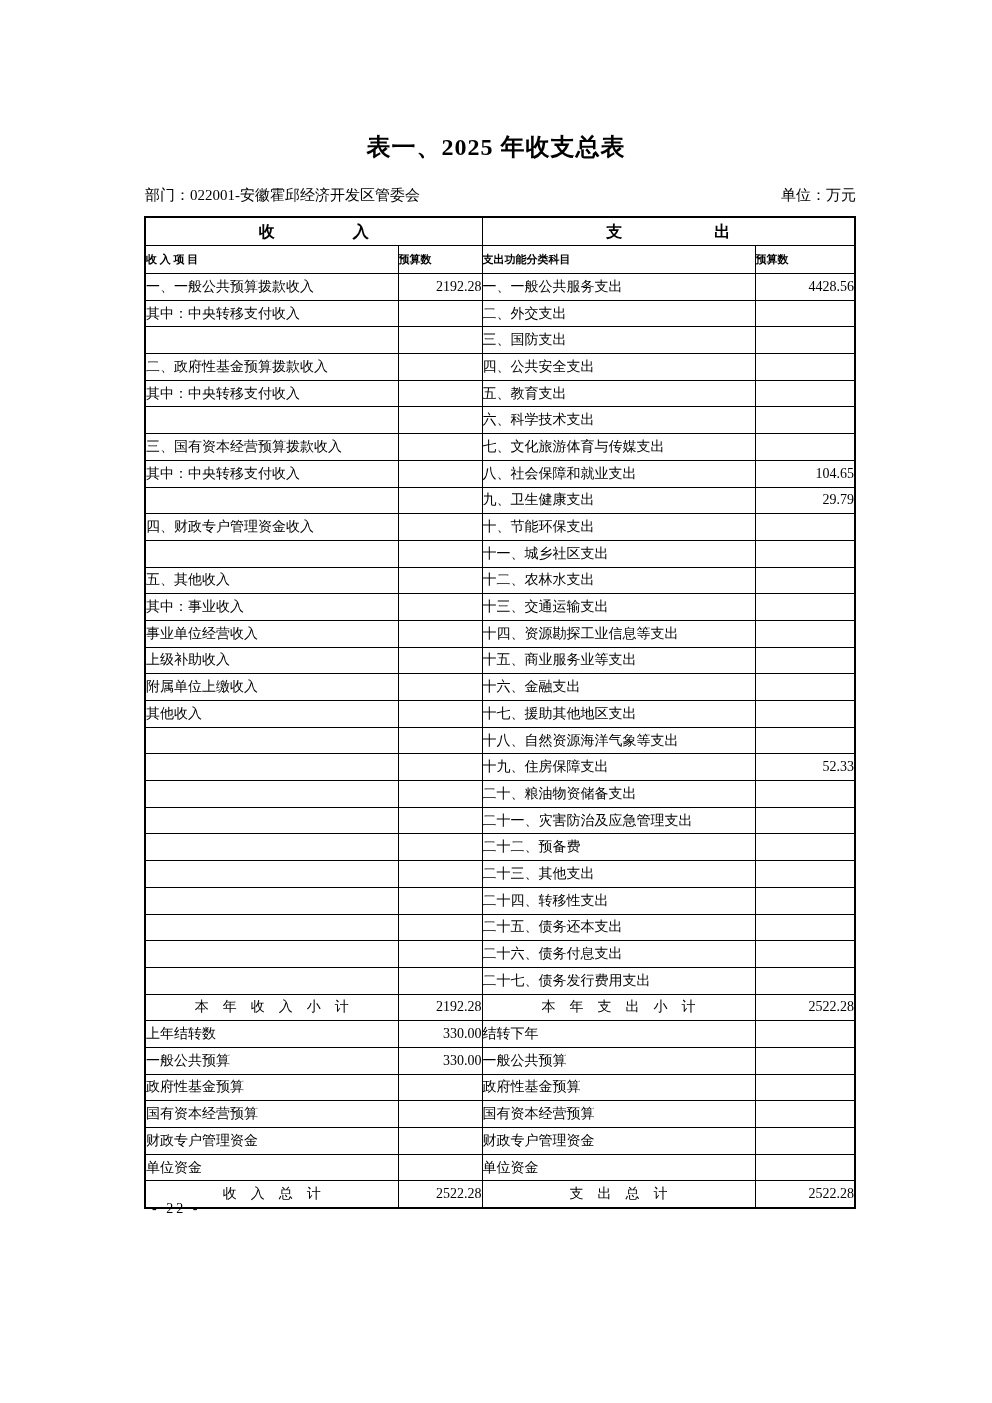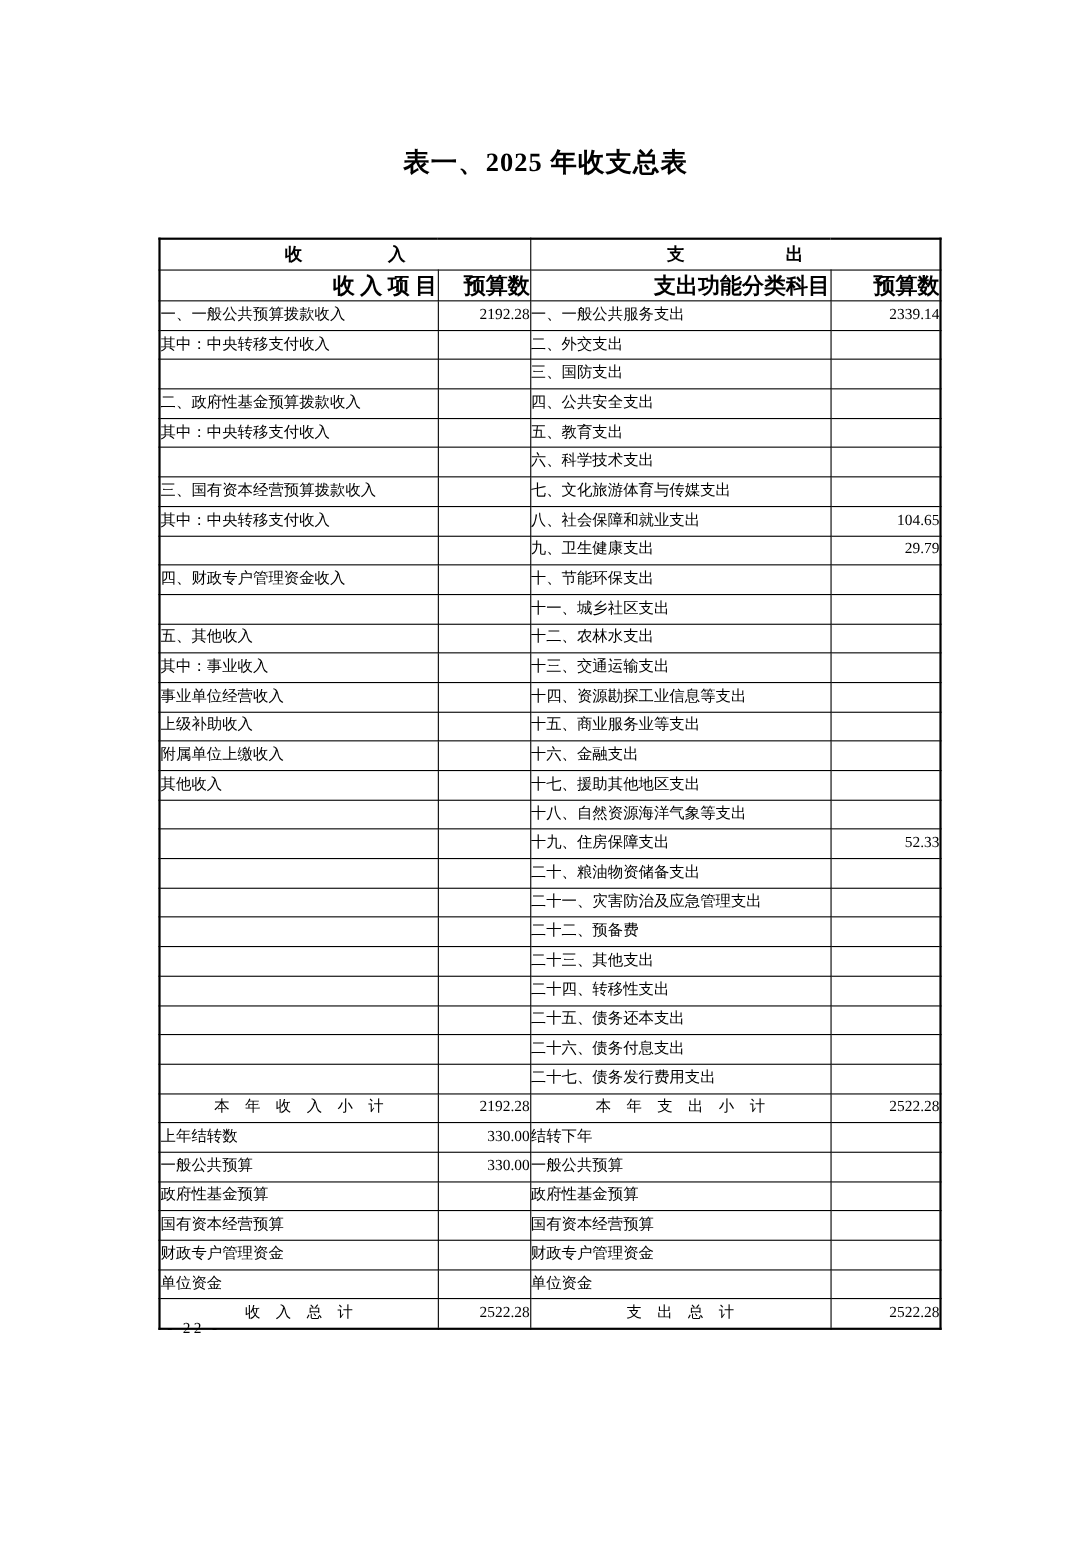--- a/index.html
+++ b/index.html
@@ -36,21 +36,21 @@
   table.budget td,table.budget th{
     border:1px solid #000;
     padding:0;
     font-size:14px;
     font-weight:normal;
     white-space:nowrap;
     overflow:hidden;
     line-height:1;
   }
   tr.hdr1 th{height:27px;font-weight:bold;font-size:16px;}
-  tr.hdr2 th{height:27px;font-weight:bold;font-size:20px;text-align:right;}
+  tr.hdr2 th{height:27px;font-weight:bold;font-size:11px;text-align:left;}
   tbody tr{height:26.7px;}
   .lbl{text-align:left;padding-left:8px;}
   .ind1{padding-left:62px;margin-left:28px;}
   .ind2{padding-left:92px;}
   .ind3{padding-left:36px;}
   .ctr{text-align:center;padding-left:0;}
   .bold{font-weight:bold;font-size:15px;margin-left:28px;}
   .val{text-align:right;padding-right:6px;}
   .hdr-spread span:first-child{margin-right:78px;}
   .hdr-spread-r span:first-child{margin-right:92px;}
@@ -61,20 +61,24 @@
     letter-spacing:3px;
   }
 </style>
 </head>
 <body>
 
 <div class="page">
 
   <div class="doc-title">表一、2025 年收支总表</div>
 
+  <div class="meta-row">
+    <span>部门：022001-安徽霍邱经济开发区管委会</span>
+    <span>单位：万元</span>
+  </div>
 
   <table class="budget">
     <colgroup>
       <col style="width:253px">
       <col style="width:84px">
       <col style="width:273px">
       <col style="width:100px">
     </colgroup>
     <thead>
       <tr class="hdr1">
@@ -90,21 +94,21 @@
         <th>预算数</th>
         <th>支出功能分类科目</th>
         <th>预算数</th>
       </tr>
     </thead>
     <tbody>
         <tr>
           <td class="lbl">一、一般公共预算拨款收入</td>
           <td class="val">2192.28</td>
           <td class="lbl">一、一般公共服务支出</td>
-          <td class="val">2339.14</td>
+          <td class="val">4428.56</td>
         </tr>
         <tr>
           <td class="lbl ind1">其中：中央转移支付收入</td>
           <td class="val"></td>
           <td class="lbl">二、外交支出</td>
           <td class="val"></td>
         </tr>
         <tr>
           <td class="lbl"></td>
           <td class="val"></td>

